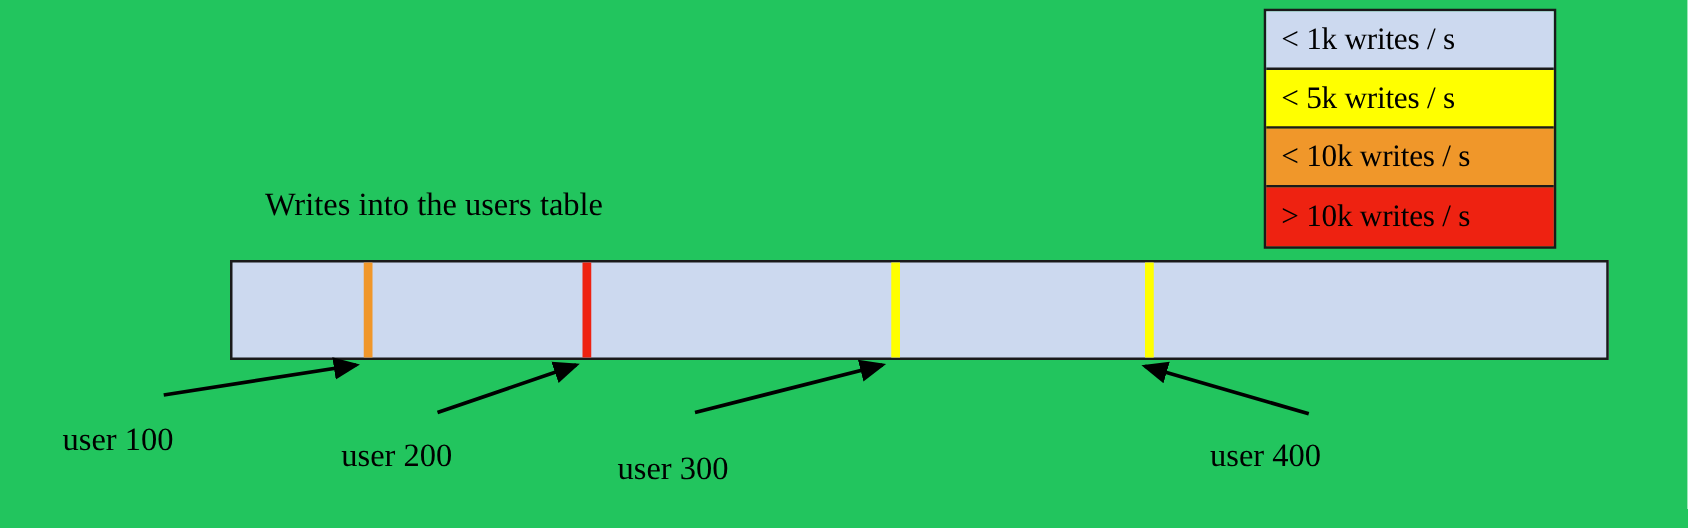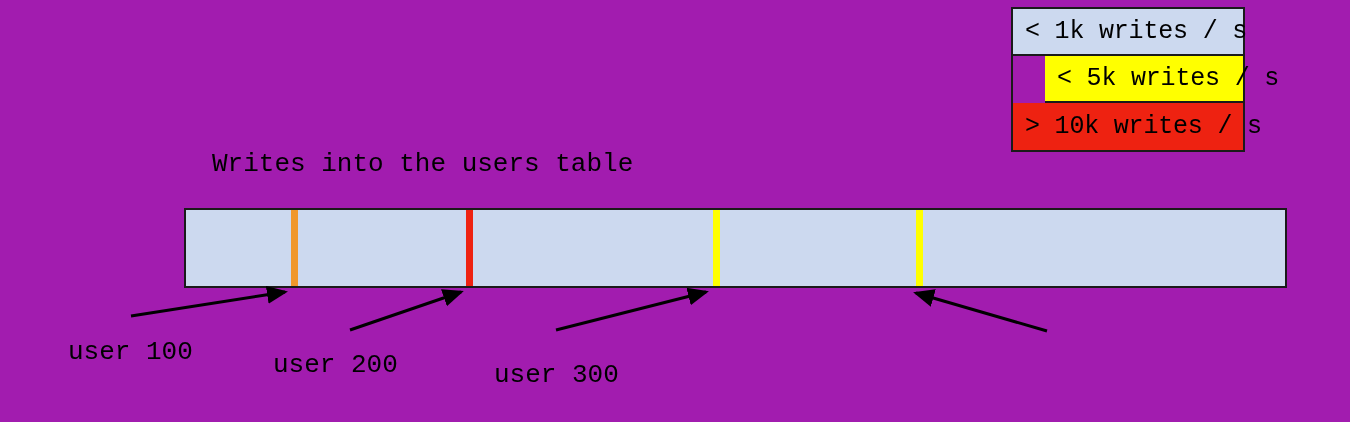--- a/index.html
+++ b/index.html
@@ -4,22 +4,22 @@
 <style>
   html, body {
     margin: 0;
     padding: 0;
     background: #ffffff;
   }
   #canvas {
     position: relative;
     width: 1350px;
     height: 422px;
-    background: #a21caf;
-    font-family: Liberation Mono, monospace;
+    background: #22c55e;
+    font-family: Liberation Serif, serif;
     overflow: hidden;
   }
 
   
   #legend {
     position: absolute;
     left: 1011px;
     top: 7px;
     width: 234px;
     border: 2px solid #1a1a1a;
@@ -83,22 +83,25 @@
 </style>
 </head>
 <body>
 
 <div id="canvas">
 
   <div id="legend">
     <div class="legend-row" style="background:#ccd9ef;">
       <span>&lt; 1k writes / s</span>
     </div>
-    <div class="legend-row" style="background:#ffff00;margin-left:32px;">
+    <div class="legend-row" style="background:#ffff00;">
       <span>&lt; 5k writes / s</span>
+    </div>
+    <div class="legend-row" style="background:#f0972a;">
+      <span>&lt; 10k writes / s</span>
     </div>
     <div class="legend-row" style="background:#ee2211;text-align:right;">
       <span>&gt; 10k writes / s</span>
     </div>
   </div>
 
   <div id="chart-title">Writes into the users table</div>
 
   <div id="bar" style="background: rgb(204, 217, 239); border-color: rgb(26, 26, 26);">
     <div class="divider" style="left: 104.785px; background: rgb(240, 151, 42);"></div>
@@ -112,17 +115,18 @@
       <marker id="arrowhead" markerWidth="7" markerHeight="7" refX="6" refY="3.2" orient="auto" markerUnits="strokeWidth">
         <path d="M0,0.2 L7,3.2 L0,6.2 Z" fill="#000000"></path>
       </marker>
     </defs>
     <line x1="131" y1="316" x2="285" y2="292" stroke="#000000" stroke-width="3" marker-end="url(#arrowhead)"></line>
     <line x1="350" y1="330" x2="461" y2="292" stroke="#000000" stroke-width="3" marker-end="url(#arrowhead)"></line>
     <line x1="556" y1="330" x2="706" y2="292" stroke="#000000" stroke-width="3" marker-end="url(#arrowhead)"></line>
     <line x1="1047" y1="331" x2="916" y2="293" stroke="#000000" stroke-width="3" marker-end="url(#arrowhead)"></line>
   </svg>
 
-  <div class="user-label" style="left:68px; top:337px;">user 100</div>
+  <div class="user-label" style="left:50px; top:337px;">user 100</div>
   <div class="user-label" style="left:273px; top:350px;">user 200</div>
   <div class="user-label" style="left:494px; top:360px;">user 300</div>
+  <div class="user-label" style="left:968px; top:350px;">user 400</div>
 
 </div>
 
 </body></html>

